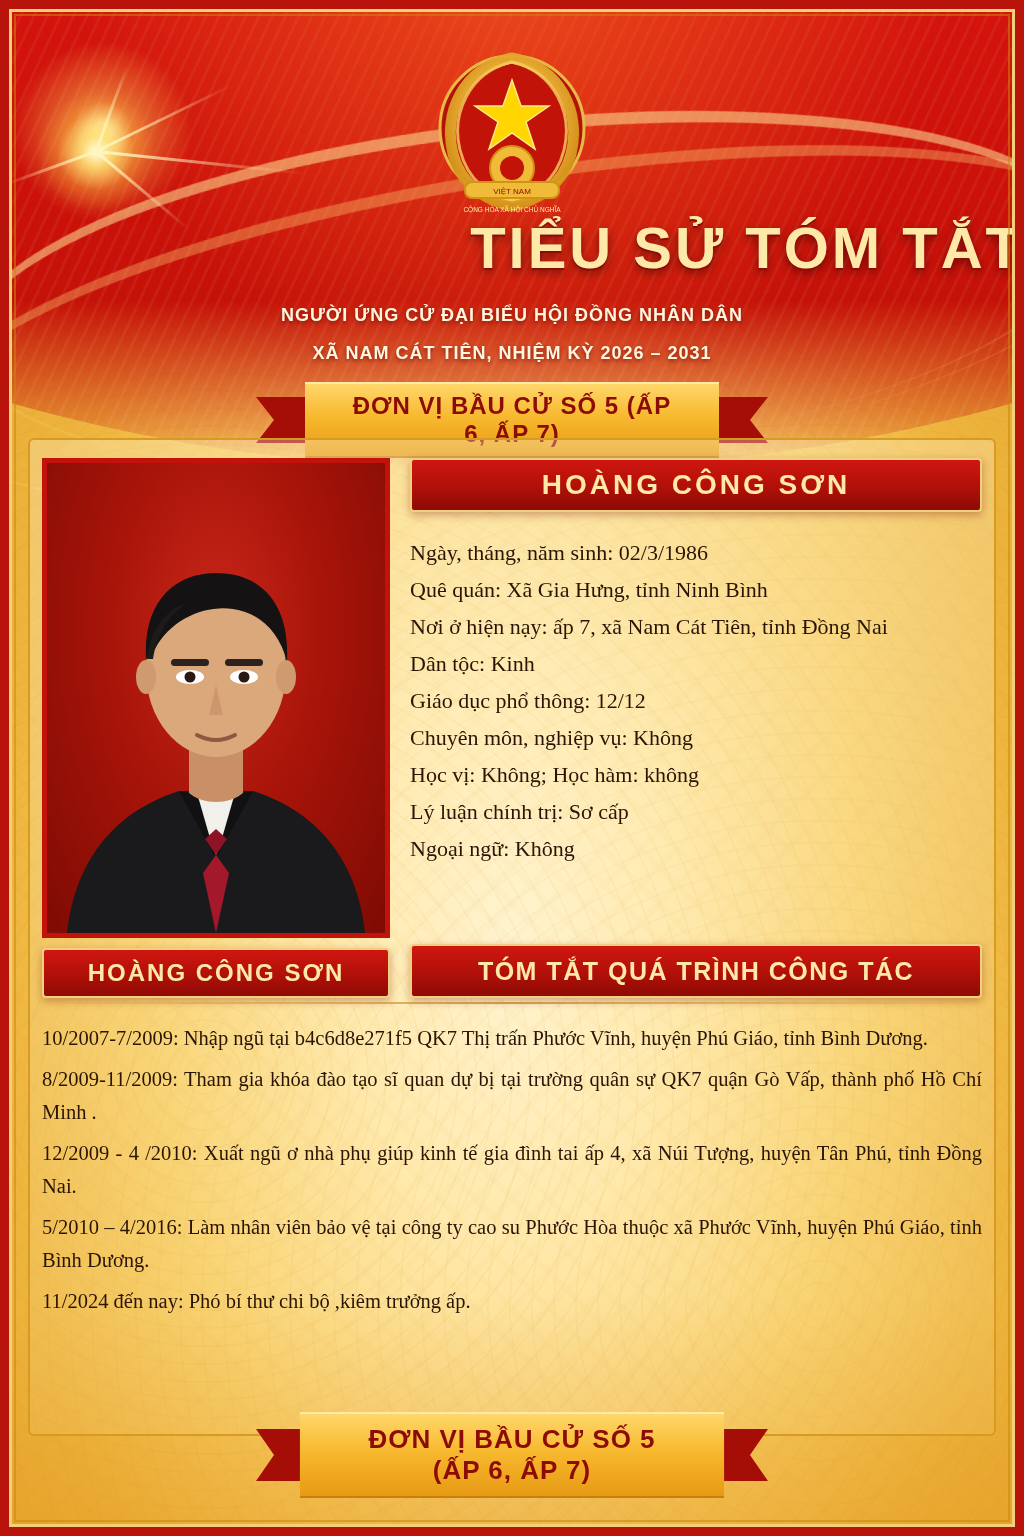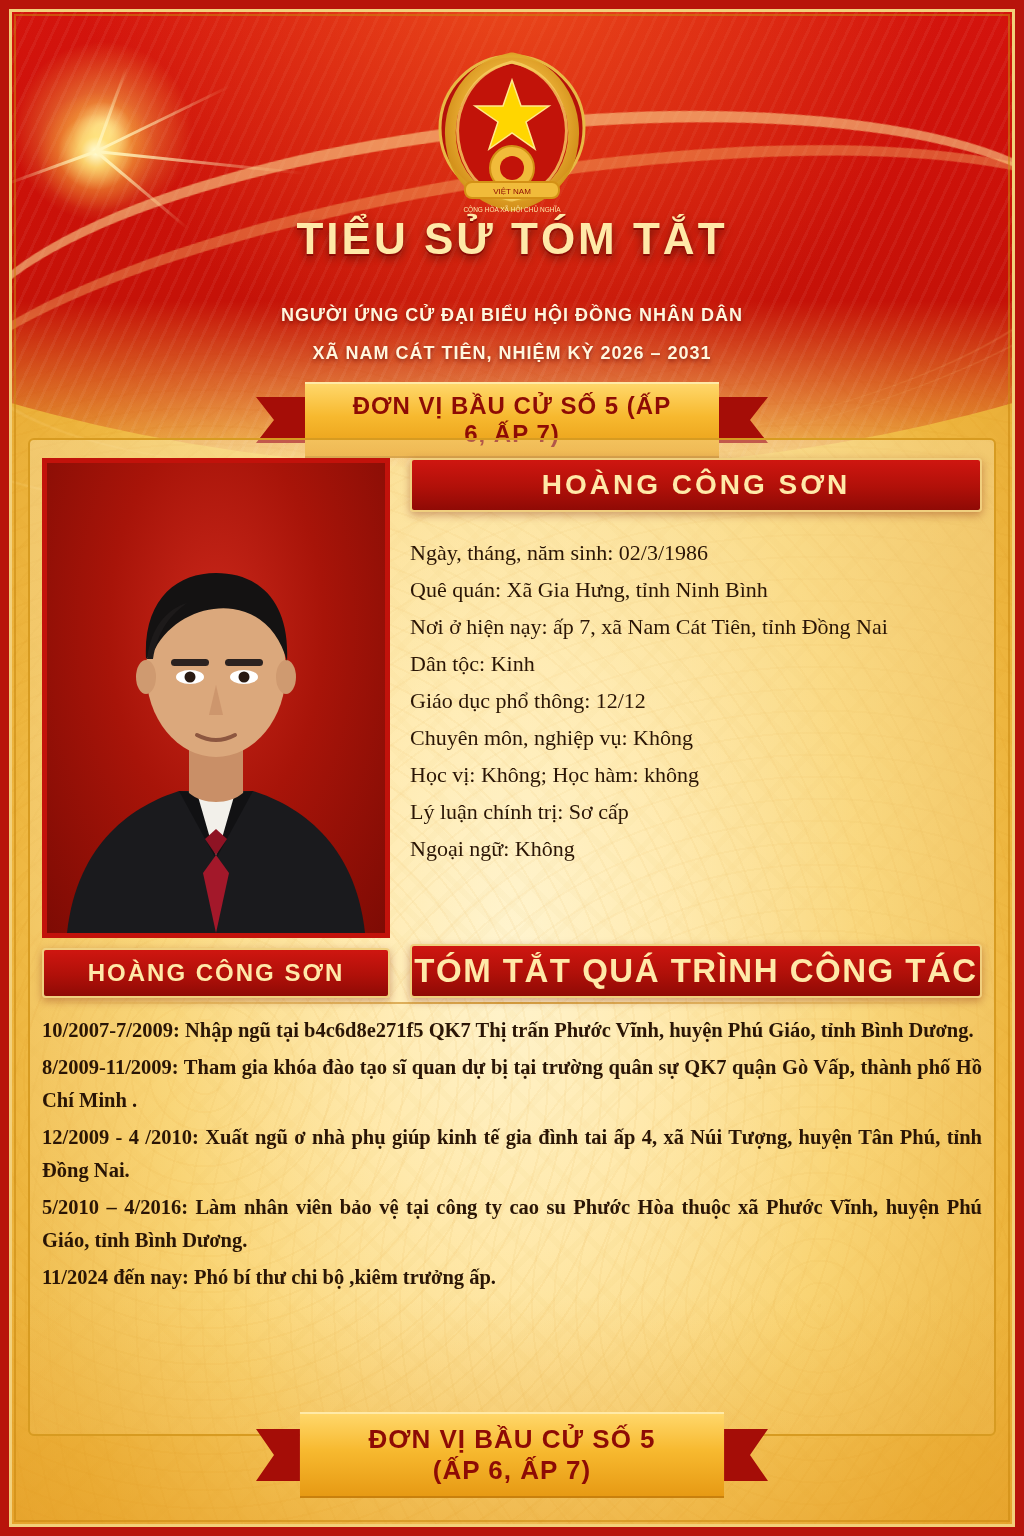--- a/index.html
+++ b/index.html
@@ -134,22 +134,22 @@
     transform: translateX(-50%);
     width: 190px;
     height: 190px;
   }
 
   
   .title-main {
     position: absolute;
     top: 214px;
     left: 0; right: 0;
-    text-align: center;
-    font-size: 44px;
+    text-align: right;
+    font-size: 58px;
     font-weight: 700;
     letter-spacing: 3px;
     color: #ffe9a8;
     text-shadow: 0 2px 0 #8d0b05, 0 4px 10px rgba(0,0,0,.45);
   }
   .title-sub {
     position: absolute;
     top: 296px;
     left: 0; right: 0;
     text-align: center;
@@ -280,36 +280,36 @@
     font-size: 22px;
     line-height: 37px;
     color: #2a1505;
   }
   .section-banner {
     position: absolute;
     left: 380px;
     right: 12px;
     top: 504px;
     height: 50px;
-    font-size: 33px;
+    font-size: 25px;
     letter-spacing: 1.5px;
   }
 
   
   .career {
     position: absolute;
     left: 12px;
     right: 12px;
     top: 574px;
     font-family: "Liberation Serif", serif;
     font-size: 20.5px;
     line-height: 33px;
     color: #2a1505;
   }
-  .career p { margin: 0 0 4px 0; text-align: justify; font-weight: bold; }
+  .career p { margin: 8px 0 4px 0; text-align: justify; }
 
   .sep {
     position: absolute;
     left: 12px; right: 12px;
     top: 562px;
     height: 2px;
     background: linear-gradient(90deg, rgba(198,130,20,0), rgba(198,130,20,.75), rgba(198,130,20,0));
   }
 </style>
 </head>

